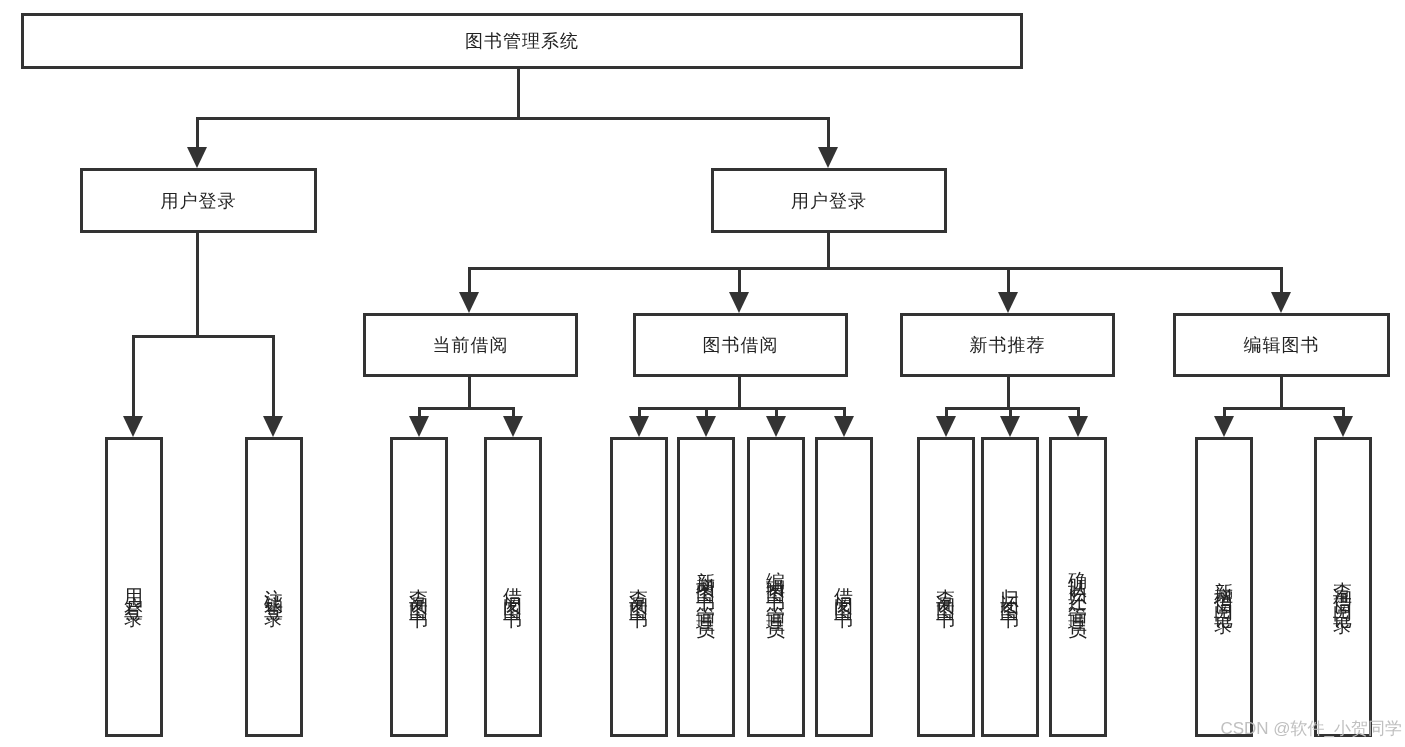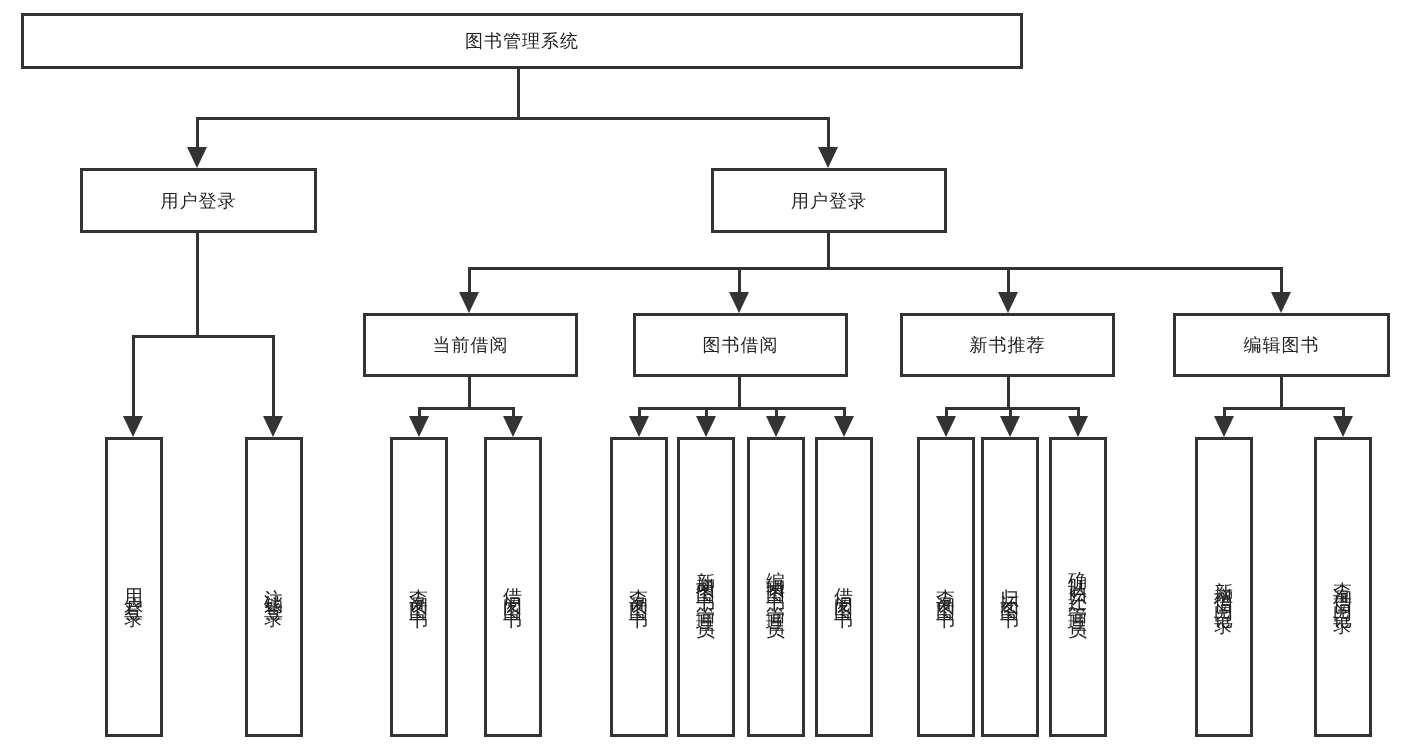--- a/index.html
+++ b/index.html
@@ -172,14 +172,15 @@
   <div class="box leaf" style="left:1049px; top:437px; width:58px; height:300px;">
     <span class="vlabel">确认归还（管理员）</span>
   </div>
   <div class="box leaf" style="left:1195px; top:437px; width:58px; height:300px;">
     <span class="vlabel">新增借阅记录</span>
   </div>
   <div class="box leaf" style="left:1314px; top:437px; width:58px; height:300px;">
     <span class="vlabel">查询借阅记录</span>
   </div>
 
+  <div id="watermark">CSDN @软件_小贺同学</div>
 
 </div>
 
 </body></html>

